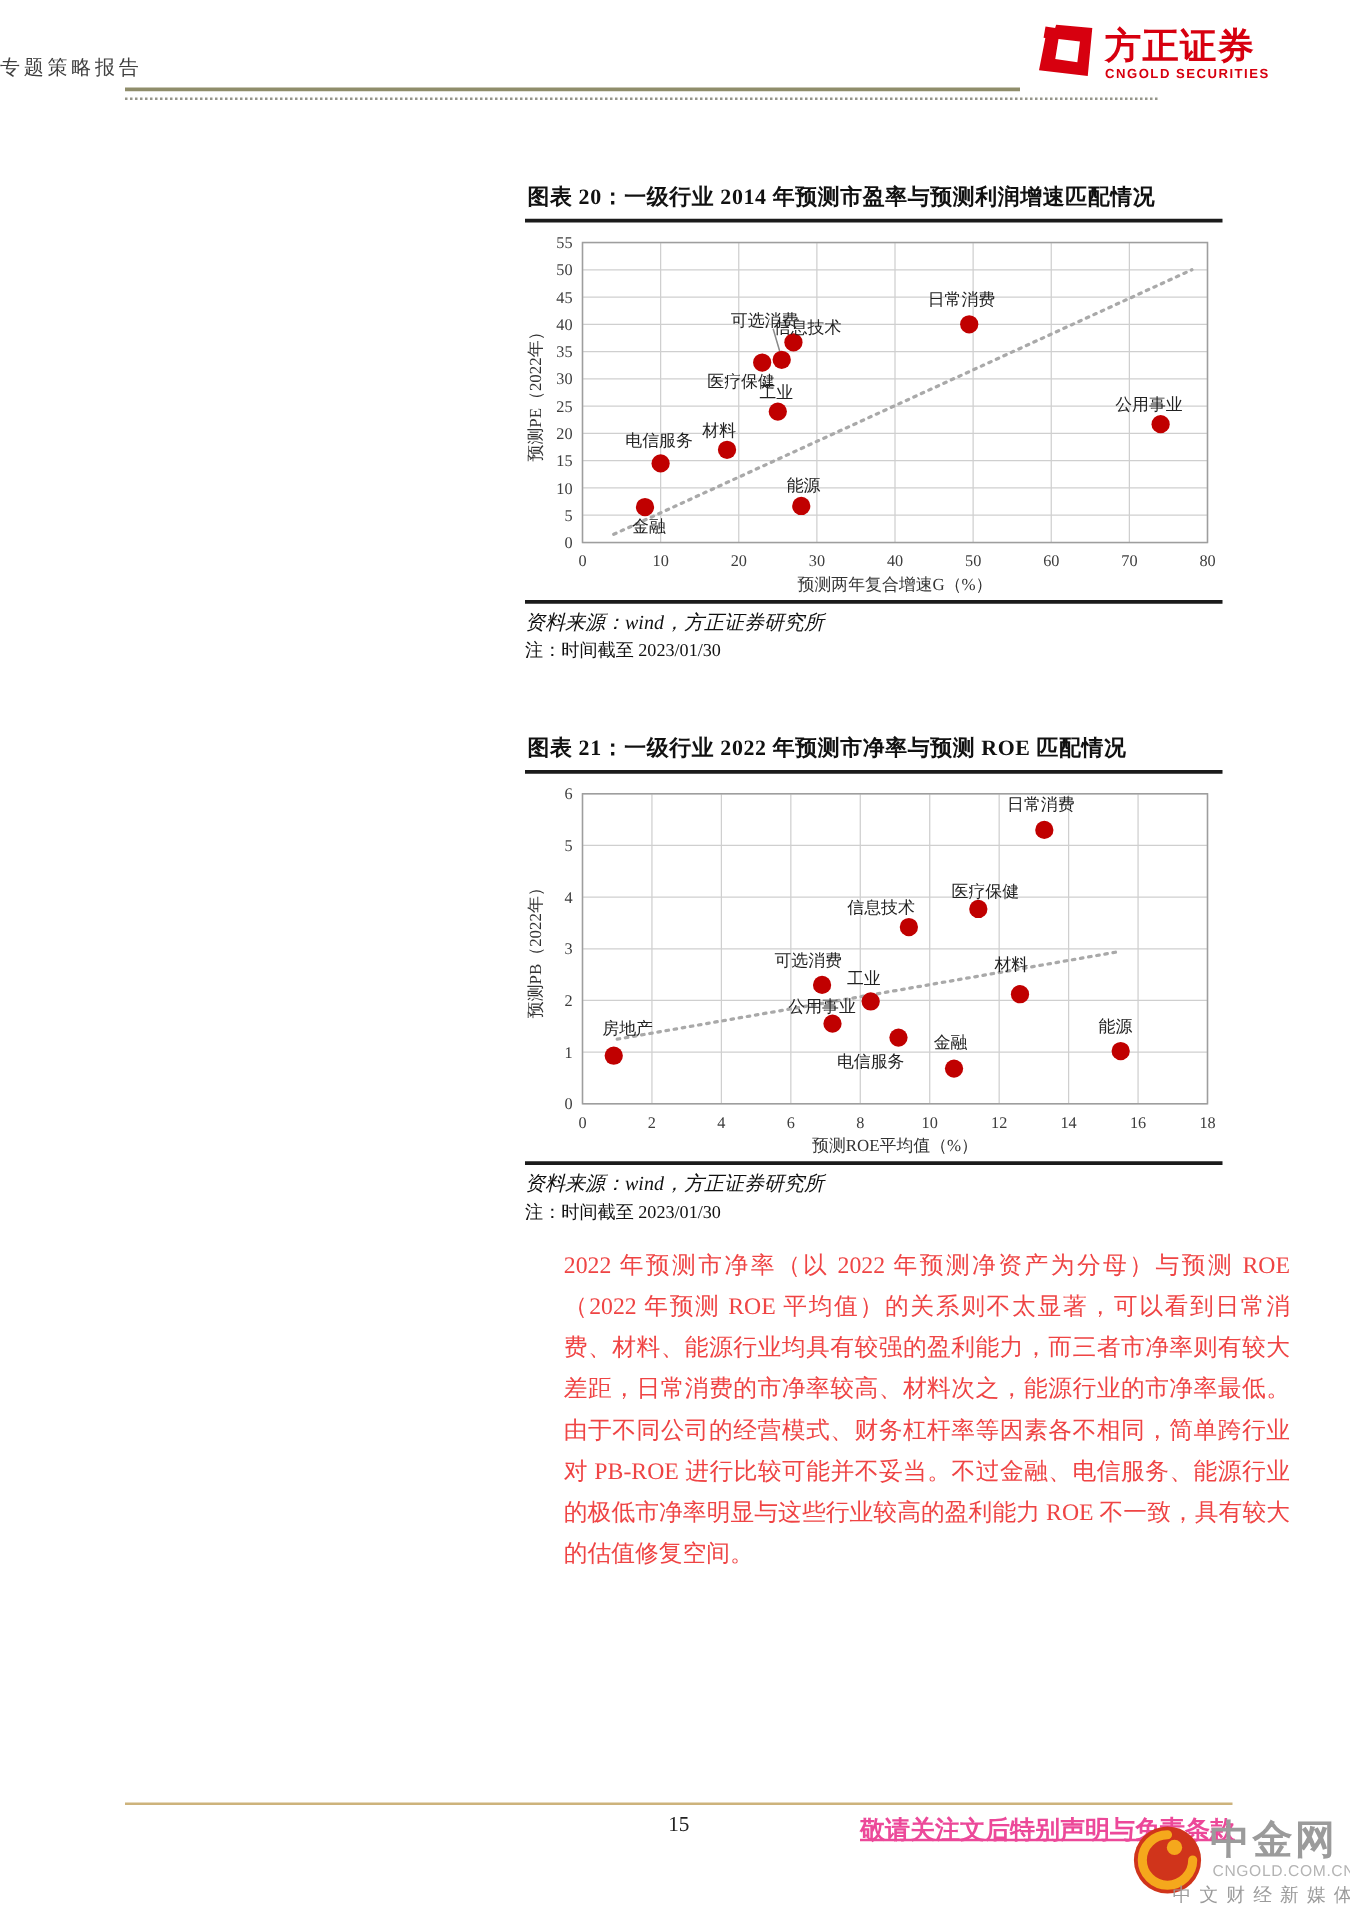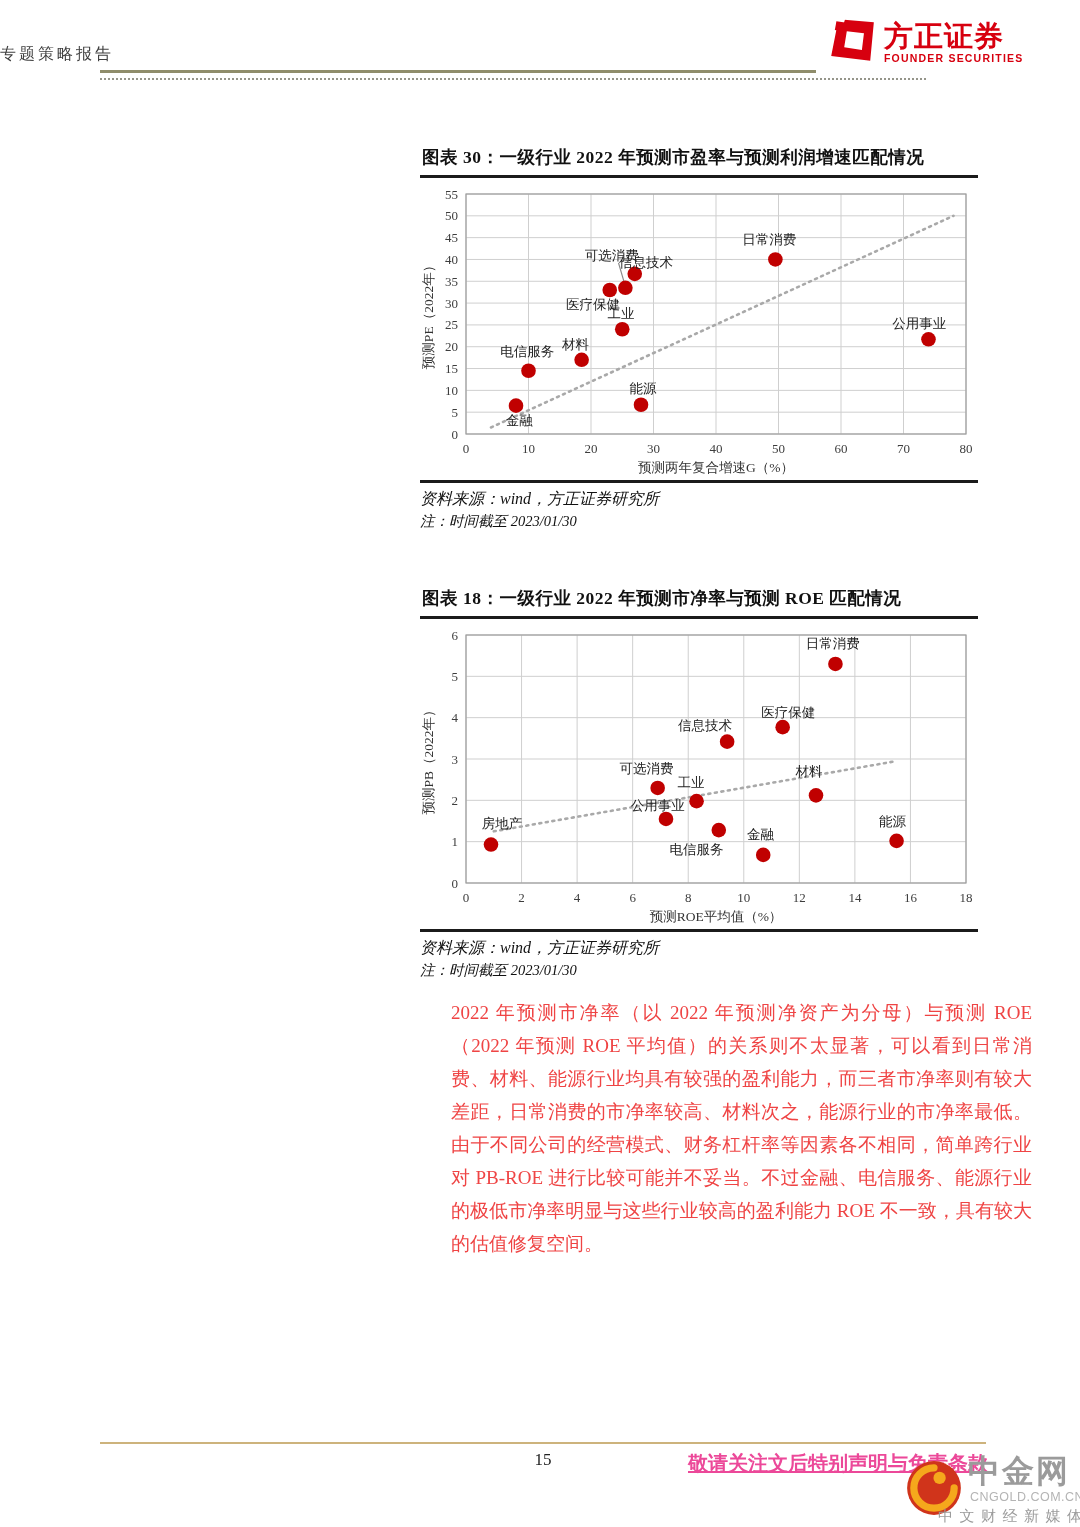--- a/index.html
+++ b/index.html
@@ -17,21 +17,21 @@
   .brand-sub{font-size:10.5px;font-weight:bold;color:#d7000f;letter-spacing:1.2px;}
 
   
   .figure{position:absolute;left:420px;width:558px;}
   #fig20{top:145px;} #fig21{top:586px;}
   .fig-title{font-size:17.5px;font-weight:bold;letter-spacing:0.5px;color:#111;
              padding:0 2px 6px 2px;border-bottom:3px solid #1b1b1b;}
   svg.chart{display:block;margin-top:2px;font-family:"Liberation Serif","DejaVu Serif",serif;}
   .fig-rule{height:3px;background:#1b1b1b;}
   .fig-source{font-style:italic;font-size:16px;color:#111;margin-top:4px;line-height:1.5;}
-  .fig-note{font-style:italic;font-size:14.5px;color:#111;line-height:1.5;}
+  .fig-note{font-size:14.5px;color:#111;line-height:1.5;}
 
   
   .para{position:absolute;left:405px;width:581px;font-size:19px;line-height:33px;
         text-align:justify;color:#ef4444;margin-left:46px;}
   #para1{top:996px;}
   .section-heading{position:absolute;left:405px;top:1262px;font-size:20px;font-weight:bold;color:#111;}
   #para2{top:1300px;}
 
   
   .footer-rule{position:absolute;left:100px;top:1442px;width:886px;height:2px;background:#cdb37c;}
@@ -59,26 +59,26 @@
   <div class="brand">
     <span>
       <svg width="52" height="52" viewBox="0 0 100 100">
         <path d="M24 10 L92 16 L85 90 L10 81 Z M40 33 L73 37 L69 69 L35 64 Z" fill="#d7000f" fill-rule="evenodd"></path>
         <polygon points="10,2 38,6 31,28 4,24" fill="#ffffff"></polygon>
         <polygon points="20,14 40,17 36,34 17,31" fill="#d7000f"></polygon>
       </svg>
     </span>
     <span class="brand-text">
       <span class="brand-name">方正证券</span>
-      <span class="brand-sub">FOUNDER SECURITIES</span>
+      <span class="brand-sub">CNGOLD SECURITIES</span>
     </span>
   </div>
 
   <div class="figure" id="fig20">
-    <div class="fig-title">图表 30：一级行业 2022 年预测市盈率与预测利润增速匹配情况</div>
+    <div class="fig-title">图表 20：一级行业 2014 年预测市盈率与预测利润增速匹配情况</div>
     <svg class="chart" width="558" height="300">
         <line x1="46" y1="14" x2="46" y2="254" stroke="#cfcfcf" stroke-width="1"></line>
         <line x1="108.5" y1="14" x2="108.5" y2="254" stroke="#cfcfcf" stroke-width="1"></line>
         <line x1="171" y1="14" x2="171" y2="254" stroke="#cfcfcf" stroke-width="1"></line>
         <line x1="233.5" y1="14" x2="233.5" y2="254" stroke="#cfcfcf" stroke-width="1"></line>
         <line x1="296" y1="14" x2="296" y2="254" stroke="#cfcfcf" stroke-width="1"></line>
         <line x1="358.5" y1="14" x2="358.5" y2="254" stroke="#cfcfcf" stroke-width="1"></line>
         <line x1="421" y1="14" x2="421" y2="254" stroke="#cfcfcf" stroke-width="1"></line>
         <line x1="483.5" y1="14" x2="483.5" y2="254" stroke="#cfcfcf" stroke-width="1"></line>
         <line x1="546" y1="14" x2="546" y2="254" stroke="#cfcfcf" stroke-width="1"></line>
@@ -140,21 +140,21 @@
         <text x="349.125" y="64.31818181818181" text-anchor="middle" font-size="13.5" fill="#222">日常消费</text>
         <circle cx="508.5" cy="159.3090909090909" r="7.3" fill="#c00000"></circle>
         <text x="499.125" y="148.1" text-anchor="middle" font-size="13.5" fill="#222">公用事业</text>
       </svg>
     <div class="fig-rule"></div>
     <div class="fig-source">资料来源：wind，方正证券研究所</div>
     <div class="fig-note">注：时间截至 2023/01/30</div>
   </div>
 
   <div class="figure" id="fig21">
-    <div class="fig-title">图表 18：一级行业 2022 年预测市净率与预测 ROE 匹配情况</div>
+    <div class="fig-title">图表 21：一级行业 2022 年预测市净率与预测 ROE 匹配情况</div>
     <svg class="chart" width="558" height="308">
         <line x1="46" y1="14" x2="46" y2="262" stroke="#cfcfcf" stroke-width="1"></line>
         <line x1="101.55555555555554" y1="14" x2="101.55555555555554" y2="262" stroke="#cfcfcf" stroke-width="1"></line>
         <line x1="157.1111111111111" y1="14" x2="157.1111111111111" y2="262" stroke="#cfcfcf" stroke-width="1"></line>
         <line x1="212.66666666666666" y1="14" x2="212.66666666666666" y2="262" stroke="#cfcfcf" stroke-width="1"></line>
         <line x1="268.2222222222222" y1="14" x2="268.2222222222222" y2="262" stroke="#cfcfcf" stroke-width="1"></line>
         <line x1="323.77777777777777" y1="14" x2="323.77777777777777" y2="262" stroke="#cfcfcf" stroke-width="1"></line>
         <line x1="379.3333333333333" y1="14" x2="379.3333333333333" y2="262" stroke="#cfcfcf" stroke-width="1"></line>
         <line x1="434.8888888888889" y1="14" x2="434.8888888888889" y2="262" stroke="#cfcfcf" stroke-width="1"></line>
         <line x1="490.4444444444444" y1="14" x2="490.4444444444444" y2="262" stroke="#cfcfcf" stroke-width="1"></line>

